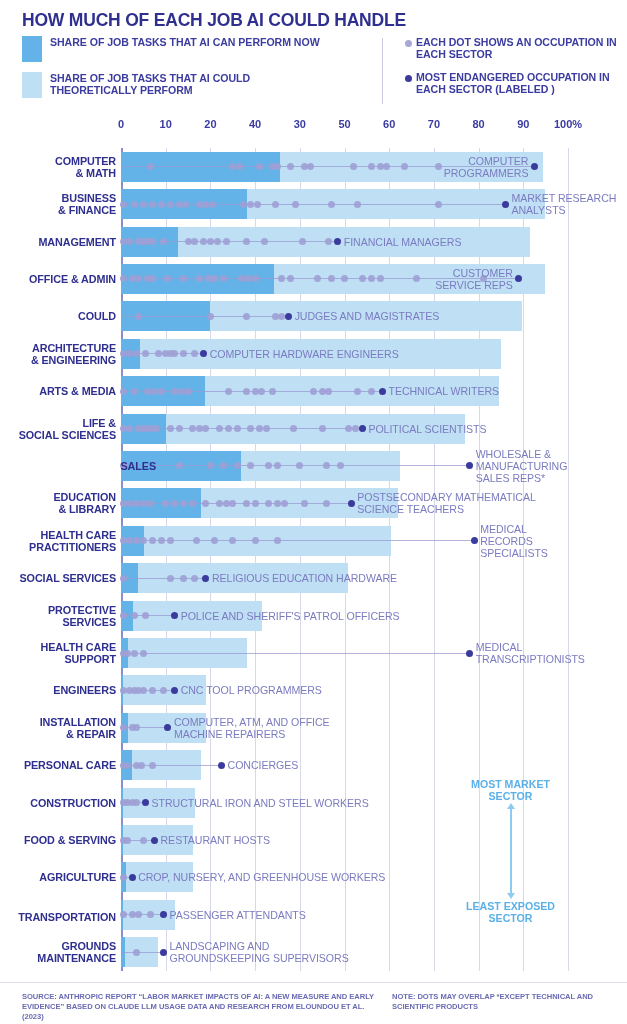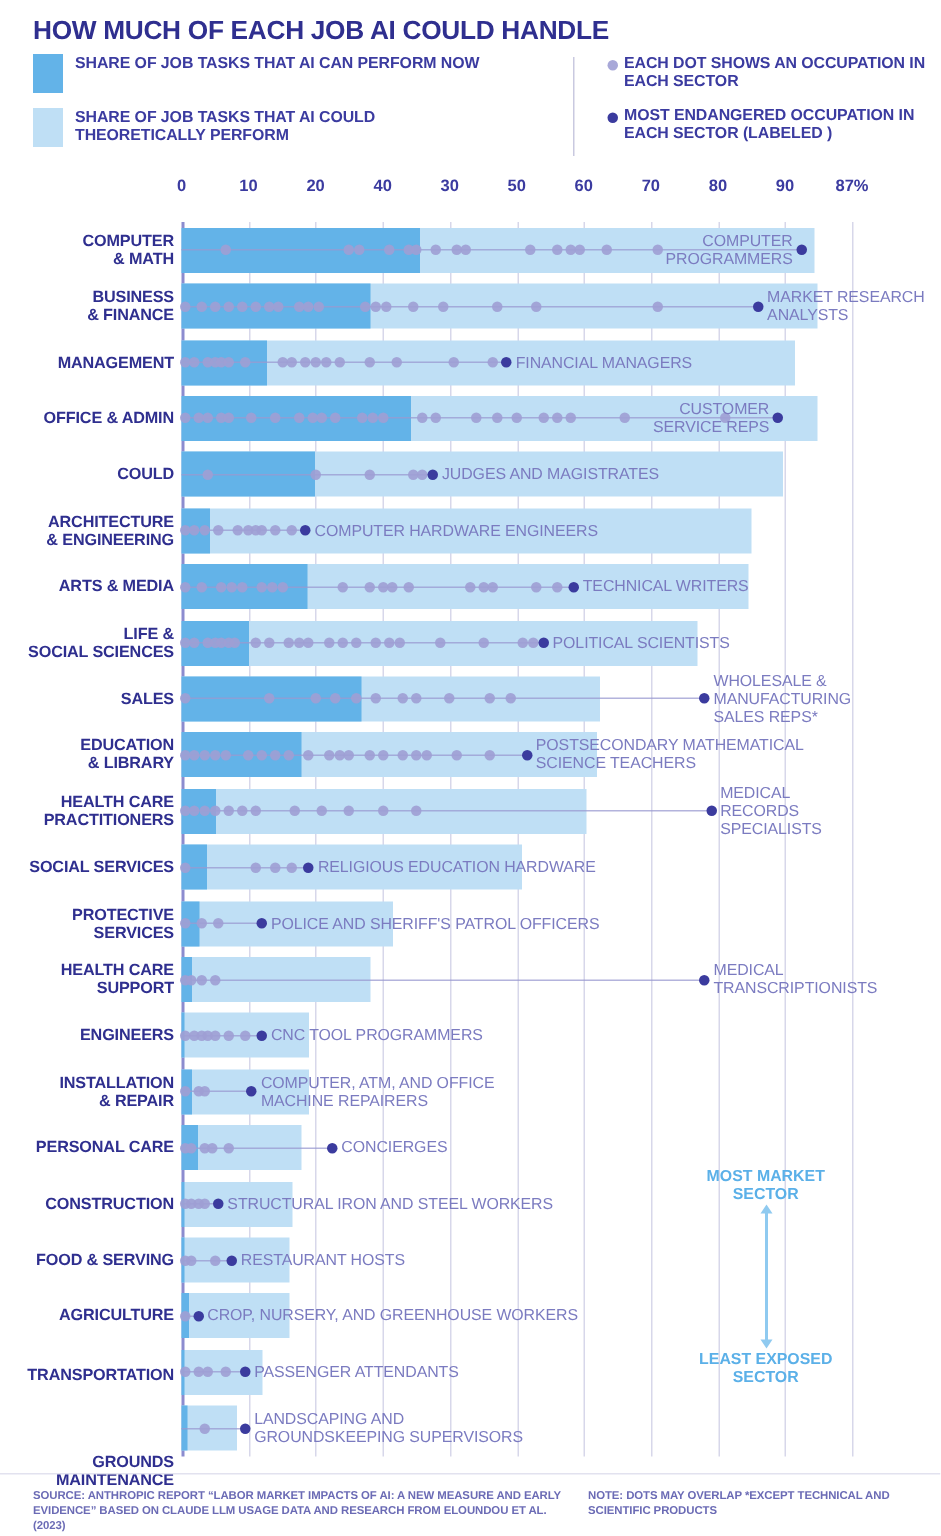--- a/index.html
+++ b/index.html
@@ -125,21 +125,21 @@
         <span class="tick-label" style="left: 0px;">0</span>
         <span class="tick-label" style="left: 44.7px;">10</span>
         <span class="tick-label" style="left: 89.4px;">20</span>
         <span class="tick-label" style="left: 134.1px;">40</span>
         <span class="tick-label" style="left: 178.8px;">30</span>
         <span class="tick-label" style="left: 223.5px;">50</span>
         <span class="tick-label" style="left: 268.2px;">60</span>
         <span class="tick-label" style="left: 312.9px;">70</span>
         <span class="tick-label" style="left: 357.6px;">80</span>
         <span class="tick-label" style="left: 402.3px;">90</span>
-        <span class="tick-label" style="left: 447px;">87%</span>
+        <span class="tick-label" style="left: 447px;">100%</span>
       </div>
     <div class="plot" id="plot">
       <div id="gridlines">
           <div class="gridline zero" style="left: 0px;"></div>
           <div class="gridline" style="left: 44.7px;"></div>
           <div class="gridline" style="left: 89.4px;"></div>
           <div class="gridline" style="left: 134.1px;"></div>
           <div class="gridline" style="left: 178.8px;"></div>
           <div class="gridline" style="left: 223.5px;"></div>
           <div class="gridline" style="left: 268.2px;"></div>
@@ -501,39 +501,39 @@
         <div class="rowlabel" style="left: 0px; width: 116px; top: 74.1136px; white-space: pre-line;">BUSINESS
 &amp; FINANCE</div>
         <div class="rowlabel" style="left: 0px; width: 116px; top: 117.523px; white-space: pre-line;">MANAGEMENT</div>
         <div class="rowlabel" style="left: 0px; width: 116px; top: 154.932px; white-space: pre-line;">OFFICE &amp; ADMIN</div>
         <div class="rowlabel" style="left: 0px; width: 116px; top: 192.341px; white-space: pre-line;">COULD</div>
         <div class="rowlabel" style="left: 0px; width: 116px; top: 223.75px; white-space: pre-line;">ARCHITECTURE
 &amp; ENGINEERING</div>
         <div class="rowlabel" style="left: 0px; width: 116px; top: 267.159px; white-space: pre-line;">ARTS &amp; MEDIA</div>
         <div class="rowlabel" style="left: 0px; width: 116px; top: 298.568px; white-space: pre-line;">LIFE &amp;
 SOCIAL SCIENCES</div>
-        <div class="rowlabel" style="left: 0px; width: 116px; top: 341.977px; white-space: pre-line;">SALES</div>
+        <div class="rowlabel" style="left: 0px; width: 116px; top: 341.977px; white-space: pre-line; padding-left: 40px;">SALES</div>
         <div class="rowlabel" style="left: 0px; width: 116px; top: 373.386px; white-space: pre-line;">EDUCATION
 &amp; LIBRARY</div>
         <div class="rowlabel" style="left: 0px; width: 116px; top: 410.795px; white-space: pre-line;">HEALTH CARE
 PRACTITIONERS</div>
         <div class="rowlabel" style="left: 0px; width: 116px; top: 454.205px; white-space: pre-line;">SOCIAL SERVICES</div>
         <div class="rowlabel" style="left: 0px; width: 116px; top: 485.614px; white-space: pre-line;">PROTECTIVE
 SERVICES</div>
         <div class="rowlabel" style="left: 0px; width: 116px; top: 523.023px; white-space: pre-line;">HEALTH CARE
 SUPPORT</div>
         <div class="rowlabel" style="left: 0px; width: 116px; top: 566.432px; white-space: pre-line;">ENGINEERS</div>
         <div class="rowlabel" style="left: 0px; width: 116px; top: 597.841px; white-space: pre-line;">INSTALLATION
 &amp; REPAIR</div>
         <div class="rowlabel" style="left: 0px; width: 116px; top: 641.25px; white-space: pre-line;">PERSONAL CARE</div>
         <div class="rowlabel" style="left: 0px; width: 116px; top: 678.659px; white-space: pre-line;">CONSTRUCTION</div>
         <div class="rowlabel" style="left: 0px; width: 116px; top: 716.068px; white-space: pre-line;">FOOD &amp; SERVING</div>
         <div class="rowlabel" style="left: 0px; width: 116px; top: 753.477px; white-space: pre-line;">AGRICULTURE</div>
         <div class="rowlabel" style="left: 0px; width: 116px; top: 793px; white-space: pre-line;">TRANSPORTATION</div>
-        <div class="rowlabel" style="left: 0px; width: 116px; top: 822.295px; white-space: pre-line; margin-top: 29px;">GROUNDS
+        <div class="rowlabel" style="left: 0px; width: 116px; top: 822.295px; white-space: pre-line;">GROUNDS
 MAINTENANCE</div>
       </div>
     <div id="occs">
         <div class="occ right" style="white-space: pre-line; top: 36.7045px; left: 0px; width: 528.475px;">COMPUTER
 PROGRAMMERS</div>
         <div class="occ" style="white-space: pre-line; top: 74.1136px; left: 511.42px; width: 111.58px;">MARKET RESEARCH
 ANALYSTS</div>
         <div class="occ" style="white-space: pre-line; top: 117.523px; left: 343.795px; width: 279.205px;">FINANCIAL MANAGERS</div>
         <div class="occ right" style="white-space: pre-line; top: 148.932px; left: 0px; width: 512.83px;">CUSTOMER
 SERVICE REPS</div>

